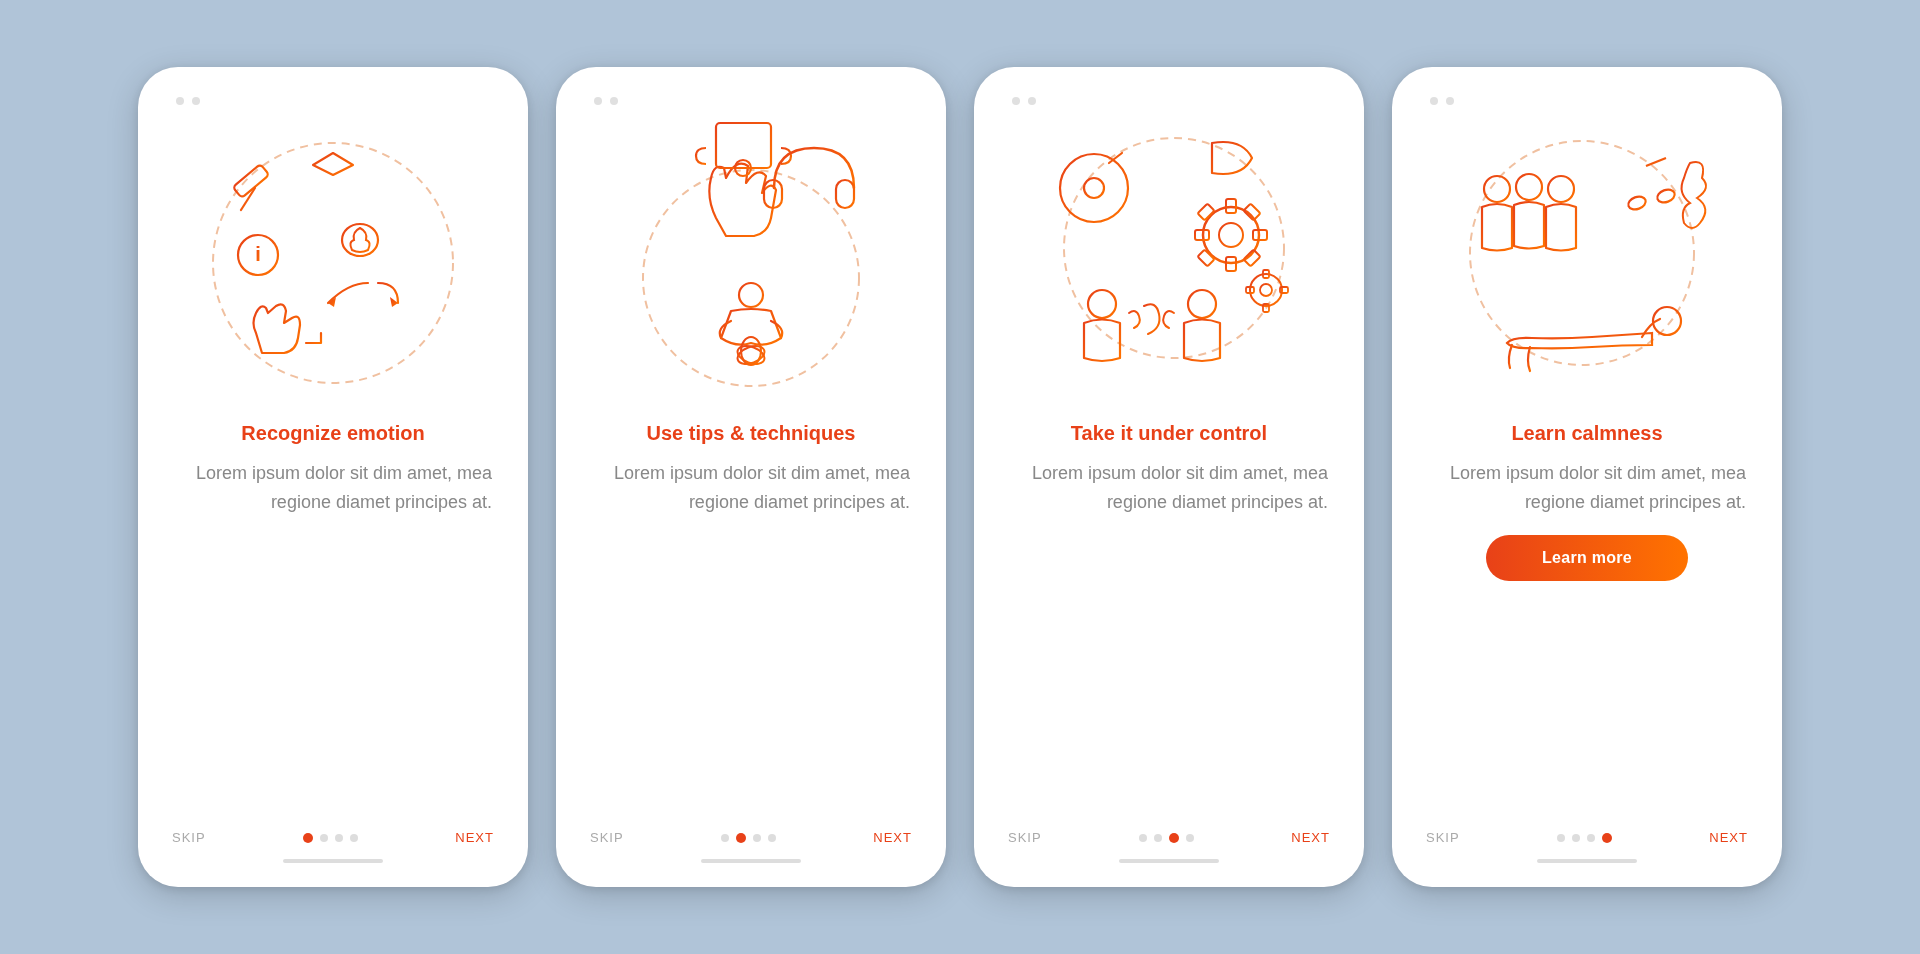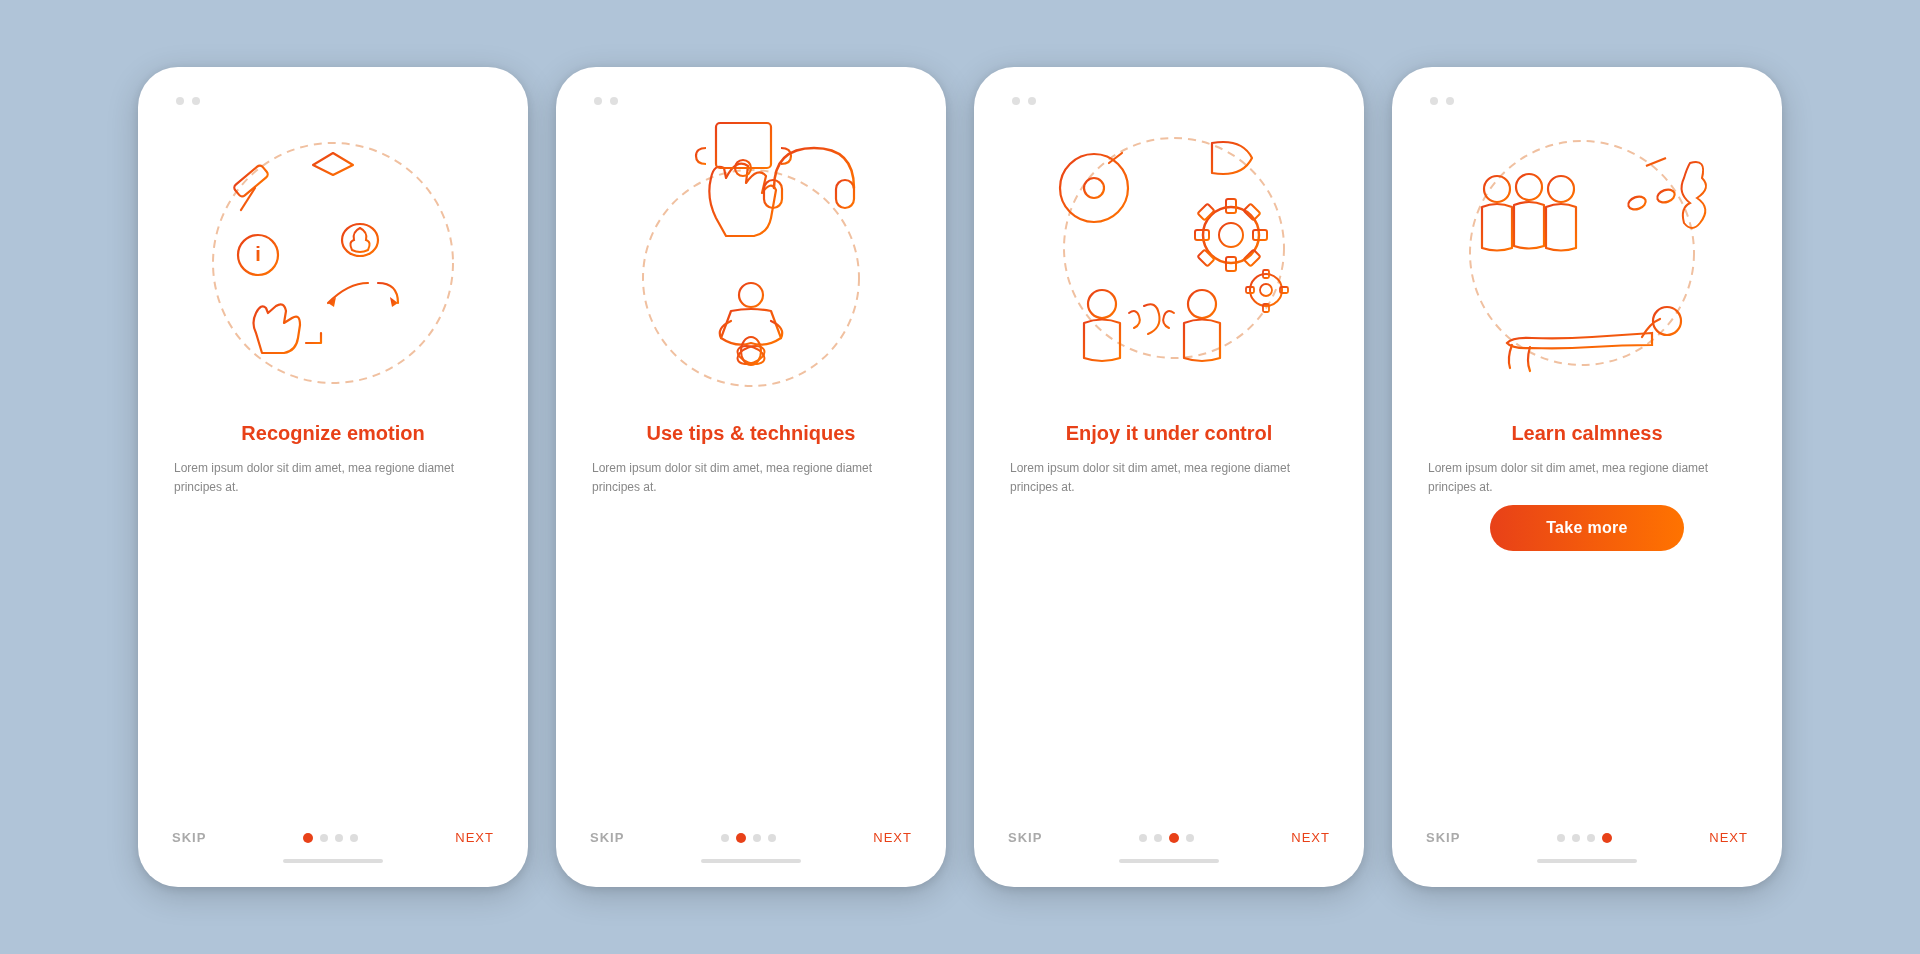--- a/index.html
+++ b/index.html
@@ -66,25 +66,25 @@
       font-size: 20px;
       font-weight: 600;
       color: #e84118;
       text-align: center;
       margin-bottom: 14px;
       line-height: 1.2;
     }
 
     
     .screen-body {
-      font-size: 12px;
+      font-size: 18px;
       color: #888;
-      text-align: left;
+      text-align: right;
       line-height: 1.6;
-      margin-bottom: 8px;
+      margin-bottom: 18px;
       padding: 0 8px;
     }
 
     
     .learn-more-btn {
       background: linear-gradient(90deg, #e84118 0%, #ff7300 100%);
       color: #fff;
       border: none;
       border-radius: 28px;
       padding: 14px 56px;
@@ -100,21 +100,21 @@
       display: flex;
       align-items: center;
       justify-content: space-between;
       width: 100%;
       margin-top: auto;
       padding: 0 6px;
     }
 
     .nav-skip {
       font-size: 13px;
-      font-weight: 700;
+      font-weight: 400;
       color: #aaa;
       letter-spacing: 1px;
       cursor: pointer;
     }
 
     .nav-dots {
       display: flex;
       gap: 7px;
       align-items: center;
     }
@@ -353,21 +353,21 @@
           <path d="M55,25 Q62,20 65,28 Q68,36 60,40" fill="none" stroke="url(#g3)" stroke-width="2" stroke-linecap="round"></path>
           <path d="M70,18 Q82,12 85,26 Q88,40 74,46" fill="none" stroke="url(#g3)" stroke-width="2" stroke-linecap="round"></path>
 
           <circle cx="128" cy="16" r="14" fill="none" stroke="url(#g3)" stroke-width="2.2"></circle>
           <path d="M110,35 Q128,28 146,35 L146,70 Q128,76 110,70 Z" fill="none" stroke="url(#g3)" stroke-width="2.2" stroke-linejoin="round"></path>
 
           <path d="M100,25 Q93,20 90,28 Q87,36 95,40" fill="none" stroke="url(#g3)" stroke-width="2" stroke-linecap="round"></path>
         </g>
       </svg>
     </div>
-    <div class="screen-title">Enjoy it under control</div>
+    <div class="screen-title">Take it under control</div>
     <div class="screen-body">Lorem ipsum dolor sit dim amet, mea regione diamet principes at.</div>
     <div class="spacer"></div>
     <div class="bottom-nav">
       <span class="nav-skip">SKIP</span>
       <div class="nav-dots">
         <div class="nav-dot"></div>
         <div class="nav-dot"></div>
         <div class="nav-dot active"></div>
         <div class="nav-dot"></div>
       </div>
@@ -424,21 +424,21 @@
 
           <path d="M10,42 Q5,55 8,65" fill="none" stroke="url(#g4)" stroke-width="2.2" stroke-linecap="round"></path>
           <path d="M28,44 Q24,58 28,68" fill="none" stroke="url(#g4)" stroke-width="2.2" stroke-linecap="round"></path>
 
           <path d="M140,34 Q148,20 158,16" fill="none" stroke="url(#g4)" stroke-width="2.2" stroke-linecap="round"></path>
         </g>
       </svg>
     </div>
     <div class="screen-title">Learn calmness</div>
     <div class="screen-body">Lorem ipsum dolor sit dim amet, mea regione diamet principes at.</div>
-    <button class="learn-more-btn">Take more</button>
+    <button class="learn-more-btn">Learn more</button>
     <div class="bottom-nav">
       <span class="nav-skip">SKIP</span>
       <div class="nav-dots">
         <div class="nav-dot"></div>
         <div class="nav-dot"></div>
         <div class="nav-dot"></div>
         <div class="nav-dot active"></div>
       </div>
       <span class="nav-next">NEXT</span>
     </div>

